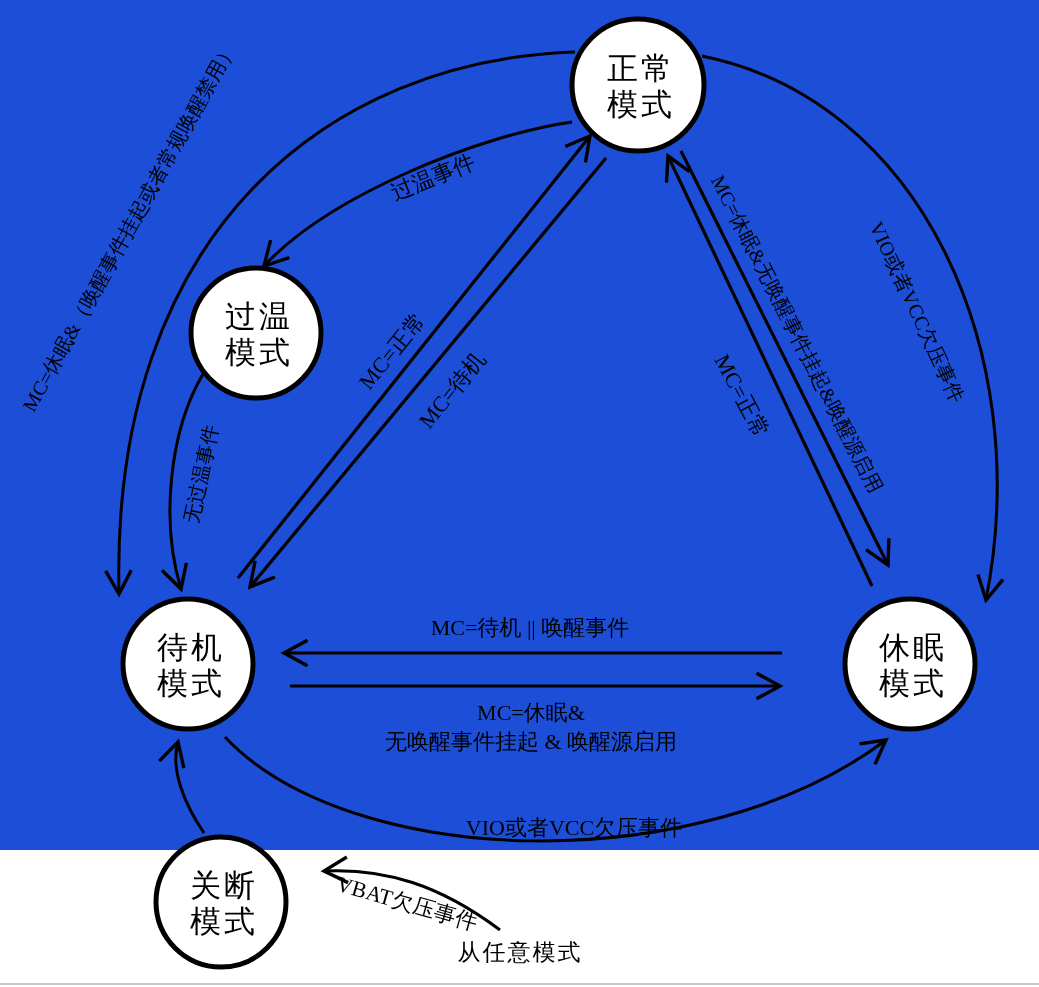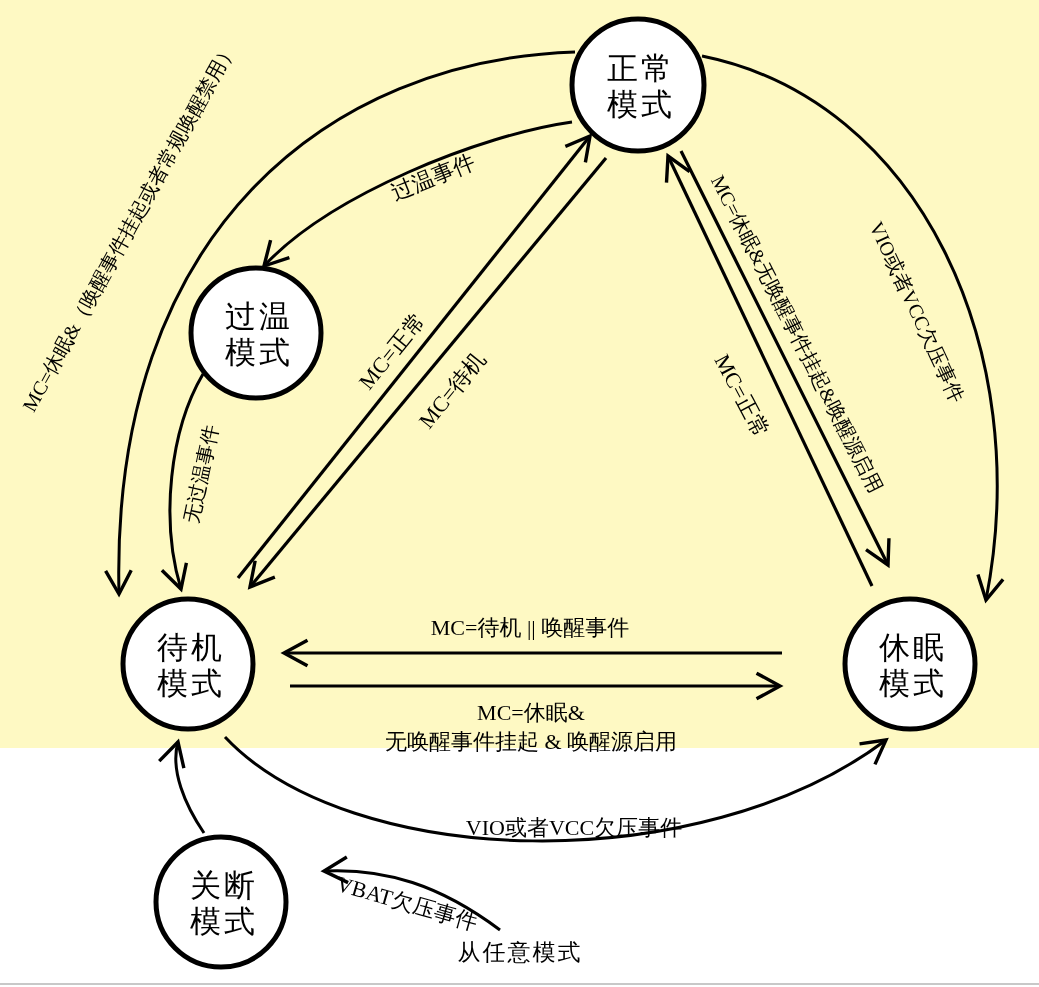--- a/index.html
+++ b/index.html
@@ -7,22 +7,22 @@
     padding: 0;
     background: #ffffff;
     width: 1039px;
     height: 987px;
     overflow: hidden;
     font-family: "Liberation Serif", "DejaVu Serif", serif;
   }
   .stage {
     position: relative;
     width: 1039px;
-    height: 748px;
-    background: #fef9c3;
+    height: 850px;
+    background: #1d4ed8;
   }
   svg text {
     fill: #000000;
     font-family: "Liberation Serif", "DejaVu Serif", serif;
   }
   .node-label { font-size: 31px; letter-spacing: 3px; }
   .edge-label-20 { font-size: 20px; }
   .edge-label-22 { font-size: 22px; }
   .edge-label-23 { font-size: 23px; letter-spacing: 2px; }
 </style>

